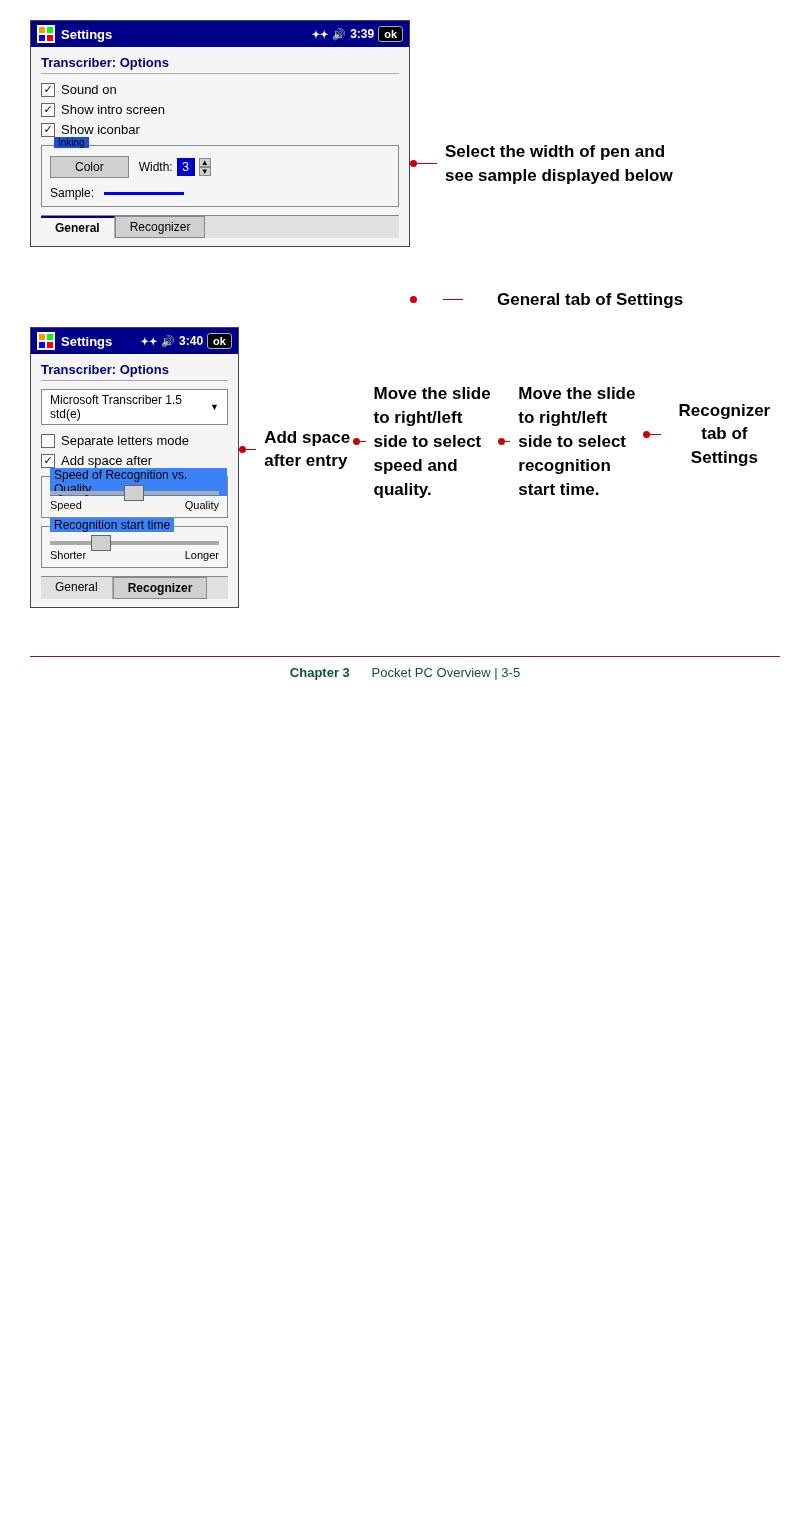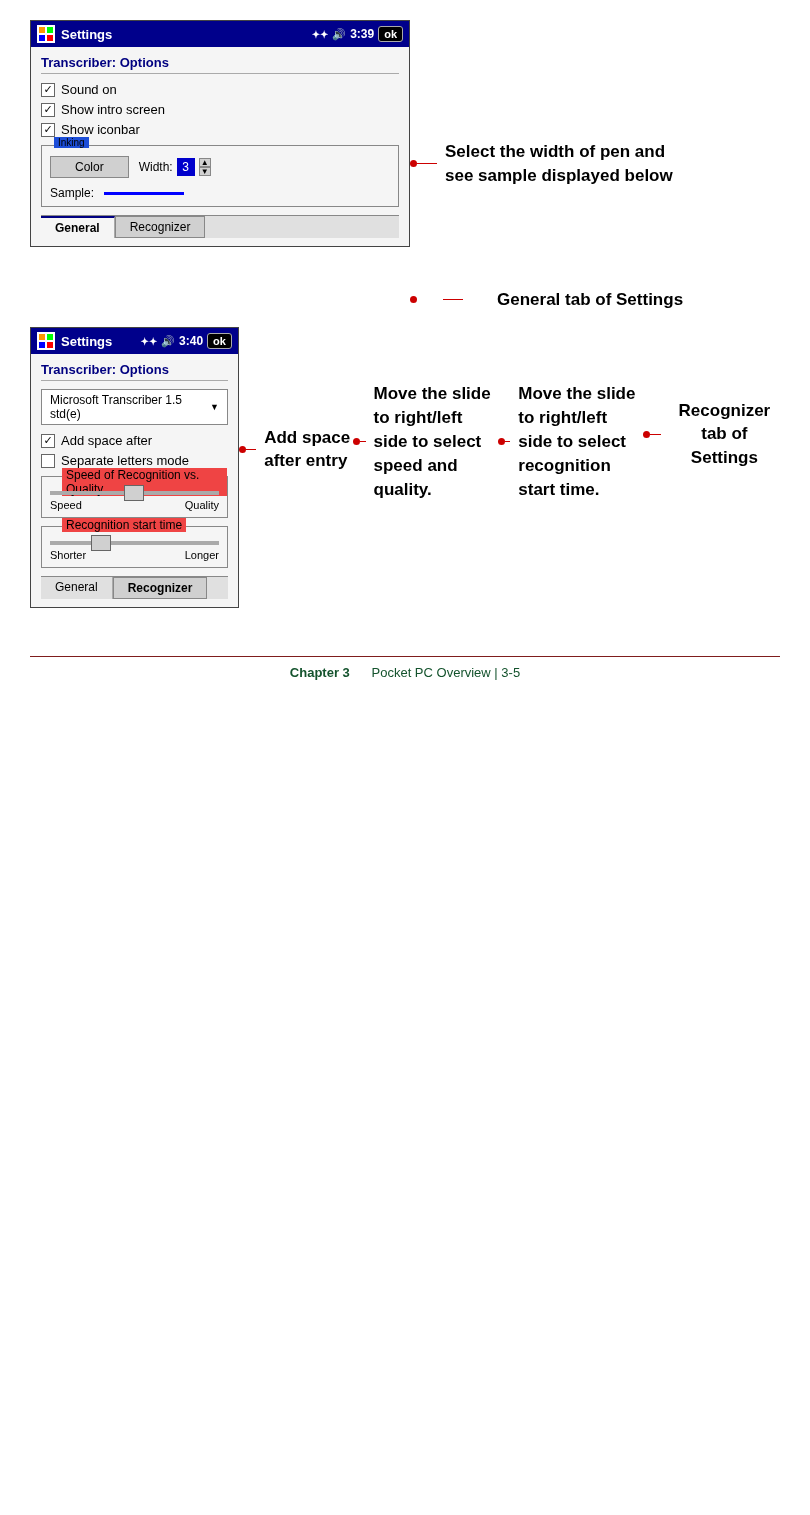--- a/index.html
+++ b/index.html
@@ -246,22 +246,22 @@
     
     .slider-group {
       border: 1px solid #888;
       padding: 6px 8px;
       margin: 8px 0;
       position: relative;
     }
     .slider-group-label {
       position: absolute;
       top: -9px;
-      left: 20px;
-      background: #ef4444;
+      left: 8px;
+      background: #3b82f6;
       padding: 0 4px;
       font-size: 12px;
     }
     .slider-track {
       width: 100%;
       height: 4px;
       background: #aaa;
       position: relative;
       margin: 8px 0 4px 0;
     }
@@ -425,26 +425,26 @@
 
         <div class="win-content">
           <div class="section-title">Transcriber: Options</div>
 
           <div class="dropdown-btn">
             <span>Microsoft Transcriber 1.5 std(e)</span>
             <span class="dropdown-arrow">▼</span>
           </div>
 
           <div class="checkbox-row">
+            <div class="checkbox-box"></div>
+            <span>Separate letters mode</span>
+          </div>
+          <div class="checkbox-row">
             <div class="checkbox-box checked"></div>
             <span>Add space after</span>
-          </div>
-          <div class="checkbox-row">
-            <div class="checkbox-box"></div>
-            <span>Separate letters mode</span>
           </div>
 
           <div class="slider-group">
             <span class="slider-group-label">Speed of Recognition vs. Quality</span>
             <div class="slider-track">
               <div class="slider-thumb" style="left: calc(50% - 10px);"></div>
             </div>
             <div class="slider-labels">
               <span>Speed</span>
               <span>Quality</span>

